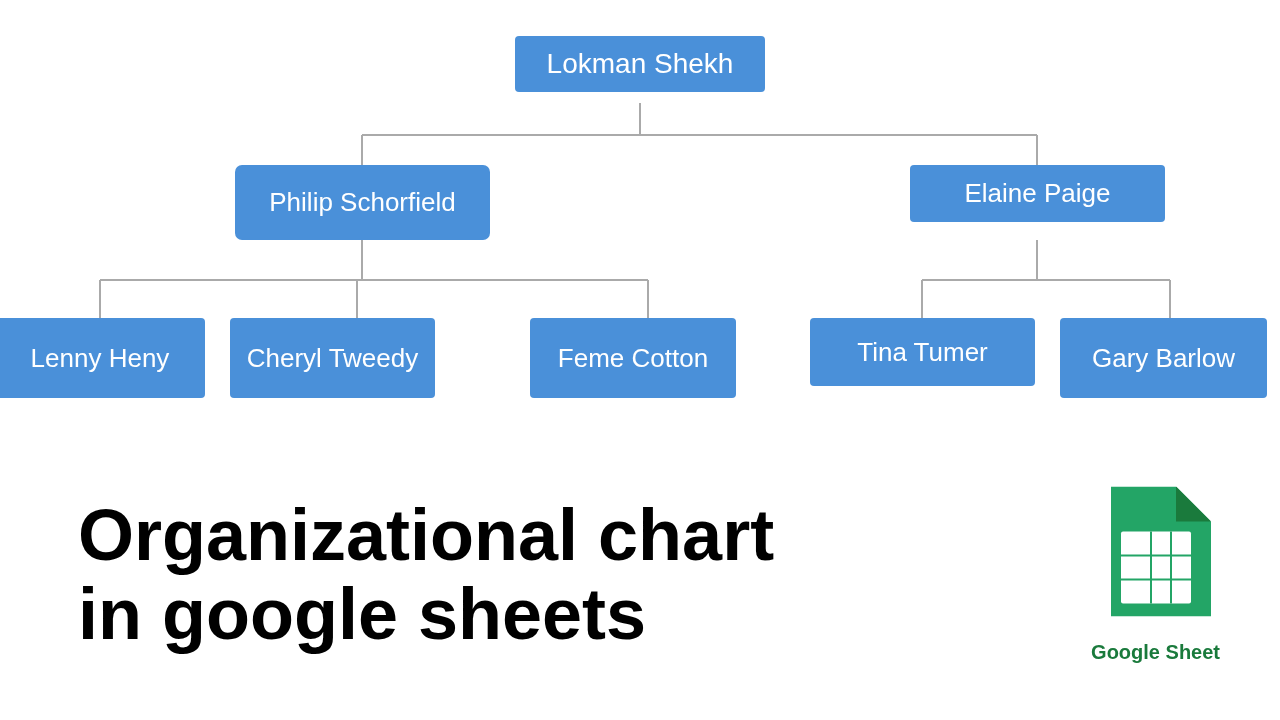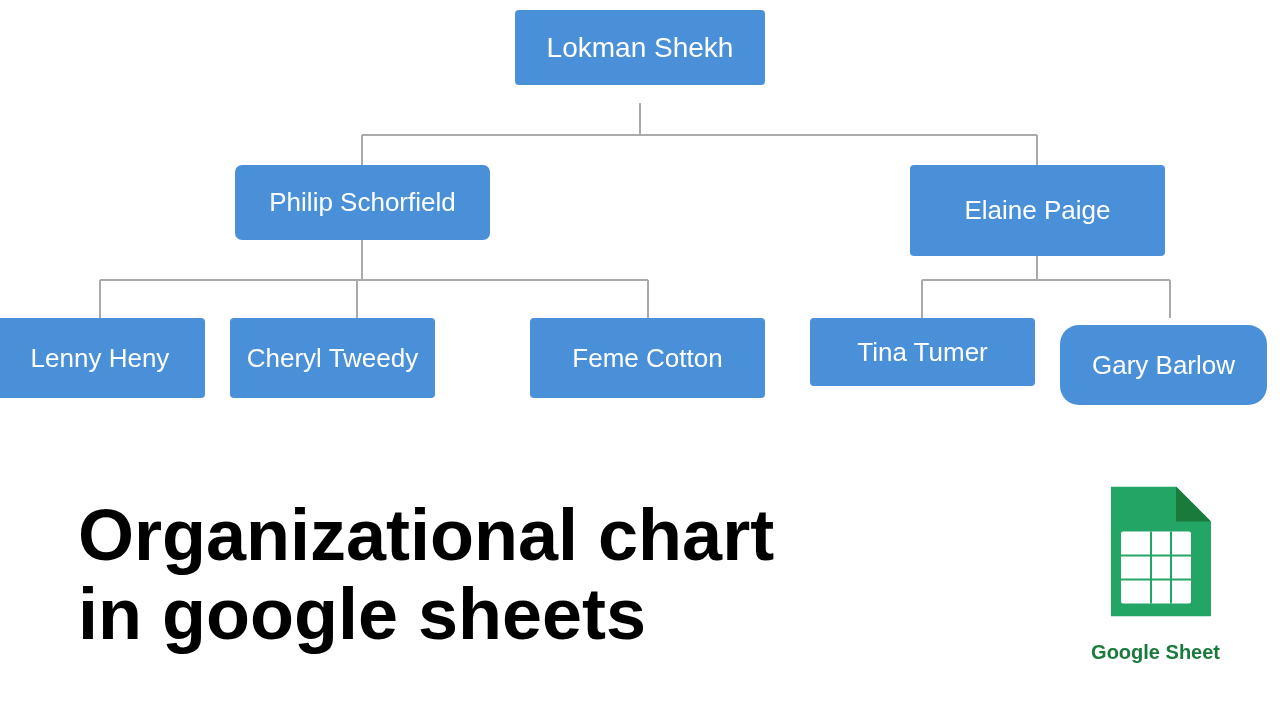--- a/index.html
+++ b/index.html
@@ -108,35 +108,35 @@
     <line x1="100" y1="280" x2="100" y2="318" stroke="#aaa" stroke-width="2"></line>
     <line x1="357" y1="280" x2="357" y2="318" stroke="#aaa" stroke-width="2"></line>
     <line x1="648" y1="280" x2="648" y2="318" stroke="#aaa" stroke-width="2"></line>
 
     <line x1="1037" y1="240" x2="1037" y2="280" stroke="#aaa" stroke-width="2"></line>
     <line x1="922" y1="280" x2="1170" y2="280" stroke="#aaa" stroke-width="2"></line>
     <line x1="922" y1="280" x2="922" y2="318" stroke="#aaa" stroke-width="2"></line>
     <line x1="1170" y1="280" x2="1170" y2="318" stroke="#aaa" stroke-width="2"></line>
   </svg>
 
-  <div class="node" style="left:515px; top:10px; width:250px; height:75px; font-size:28px;">Lokman Shekh</div>
+  <div class="node" style="left:515px; top:36px; width:250px; height:56px; font-size:28px;">Lokman Shekh</div>
 
   <div class="node" style="left:235px; top:165px; width:255px; height:75px;border-radius:7px;">Philip Schorfield</div>
 
-  <div class="node" style="left:910px; top:165px; width:255px; height:91px;">Elaine Paige</div>
+  <div class="node" style="left:910px; top:165px; width:255px; height:57px;">Elaine Paige</div>
 
   <div class="node" style="left:-5px; top:318px; width:210px; height:80px;">Lenny Heny</div>
 
   <div class="node" style="left:230px; top:318px; width:205px; height:80px;">Cheryl Tweedy</div>
 
-  <div class="node" style="left:530px; top:318px; width:235px; height:80px;">Feme Cotton</div>
+  <div class="node" style="left:530px; top:318px; width:206px; height:80px;">Feme Cotton</div>
 
   <div class="node" style="left:810px; top:318px; width:225px; height:68px;">Tina Tumer</div>
 
-  <div class="node" style="left:1060px; top:325px; width:207px; height:80px;border-radius:19px;">Gary Barlow</div>
+  <div class="node" style="left:1060px; top:318px; width:207px; height:80px;">Gary Barlow</div>
 
 </div>
 
 <div class="bottom-section">
   <div class="title-text">
     Organizational chart<br>in google sheets
   </div>
 
   <div class="google-sheet-logo">
     <svg class="sheet-icon" viewBox="0 0 110 130" xmlns="http://www.w3.org/2000/svg">

